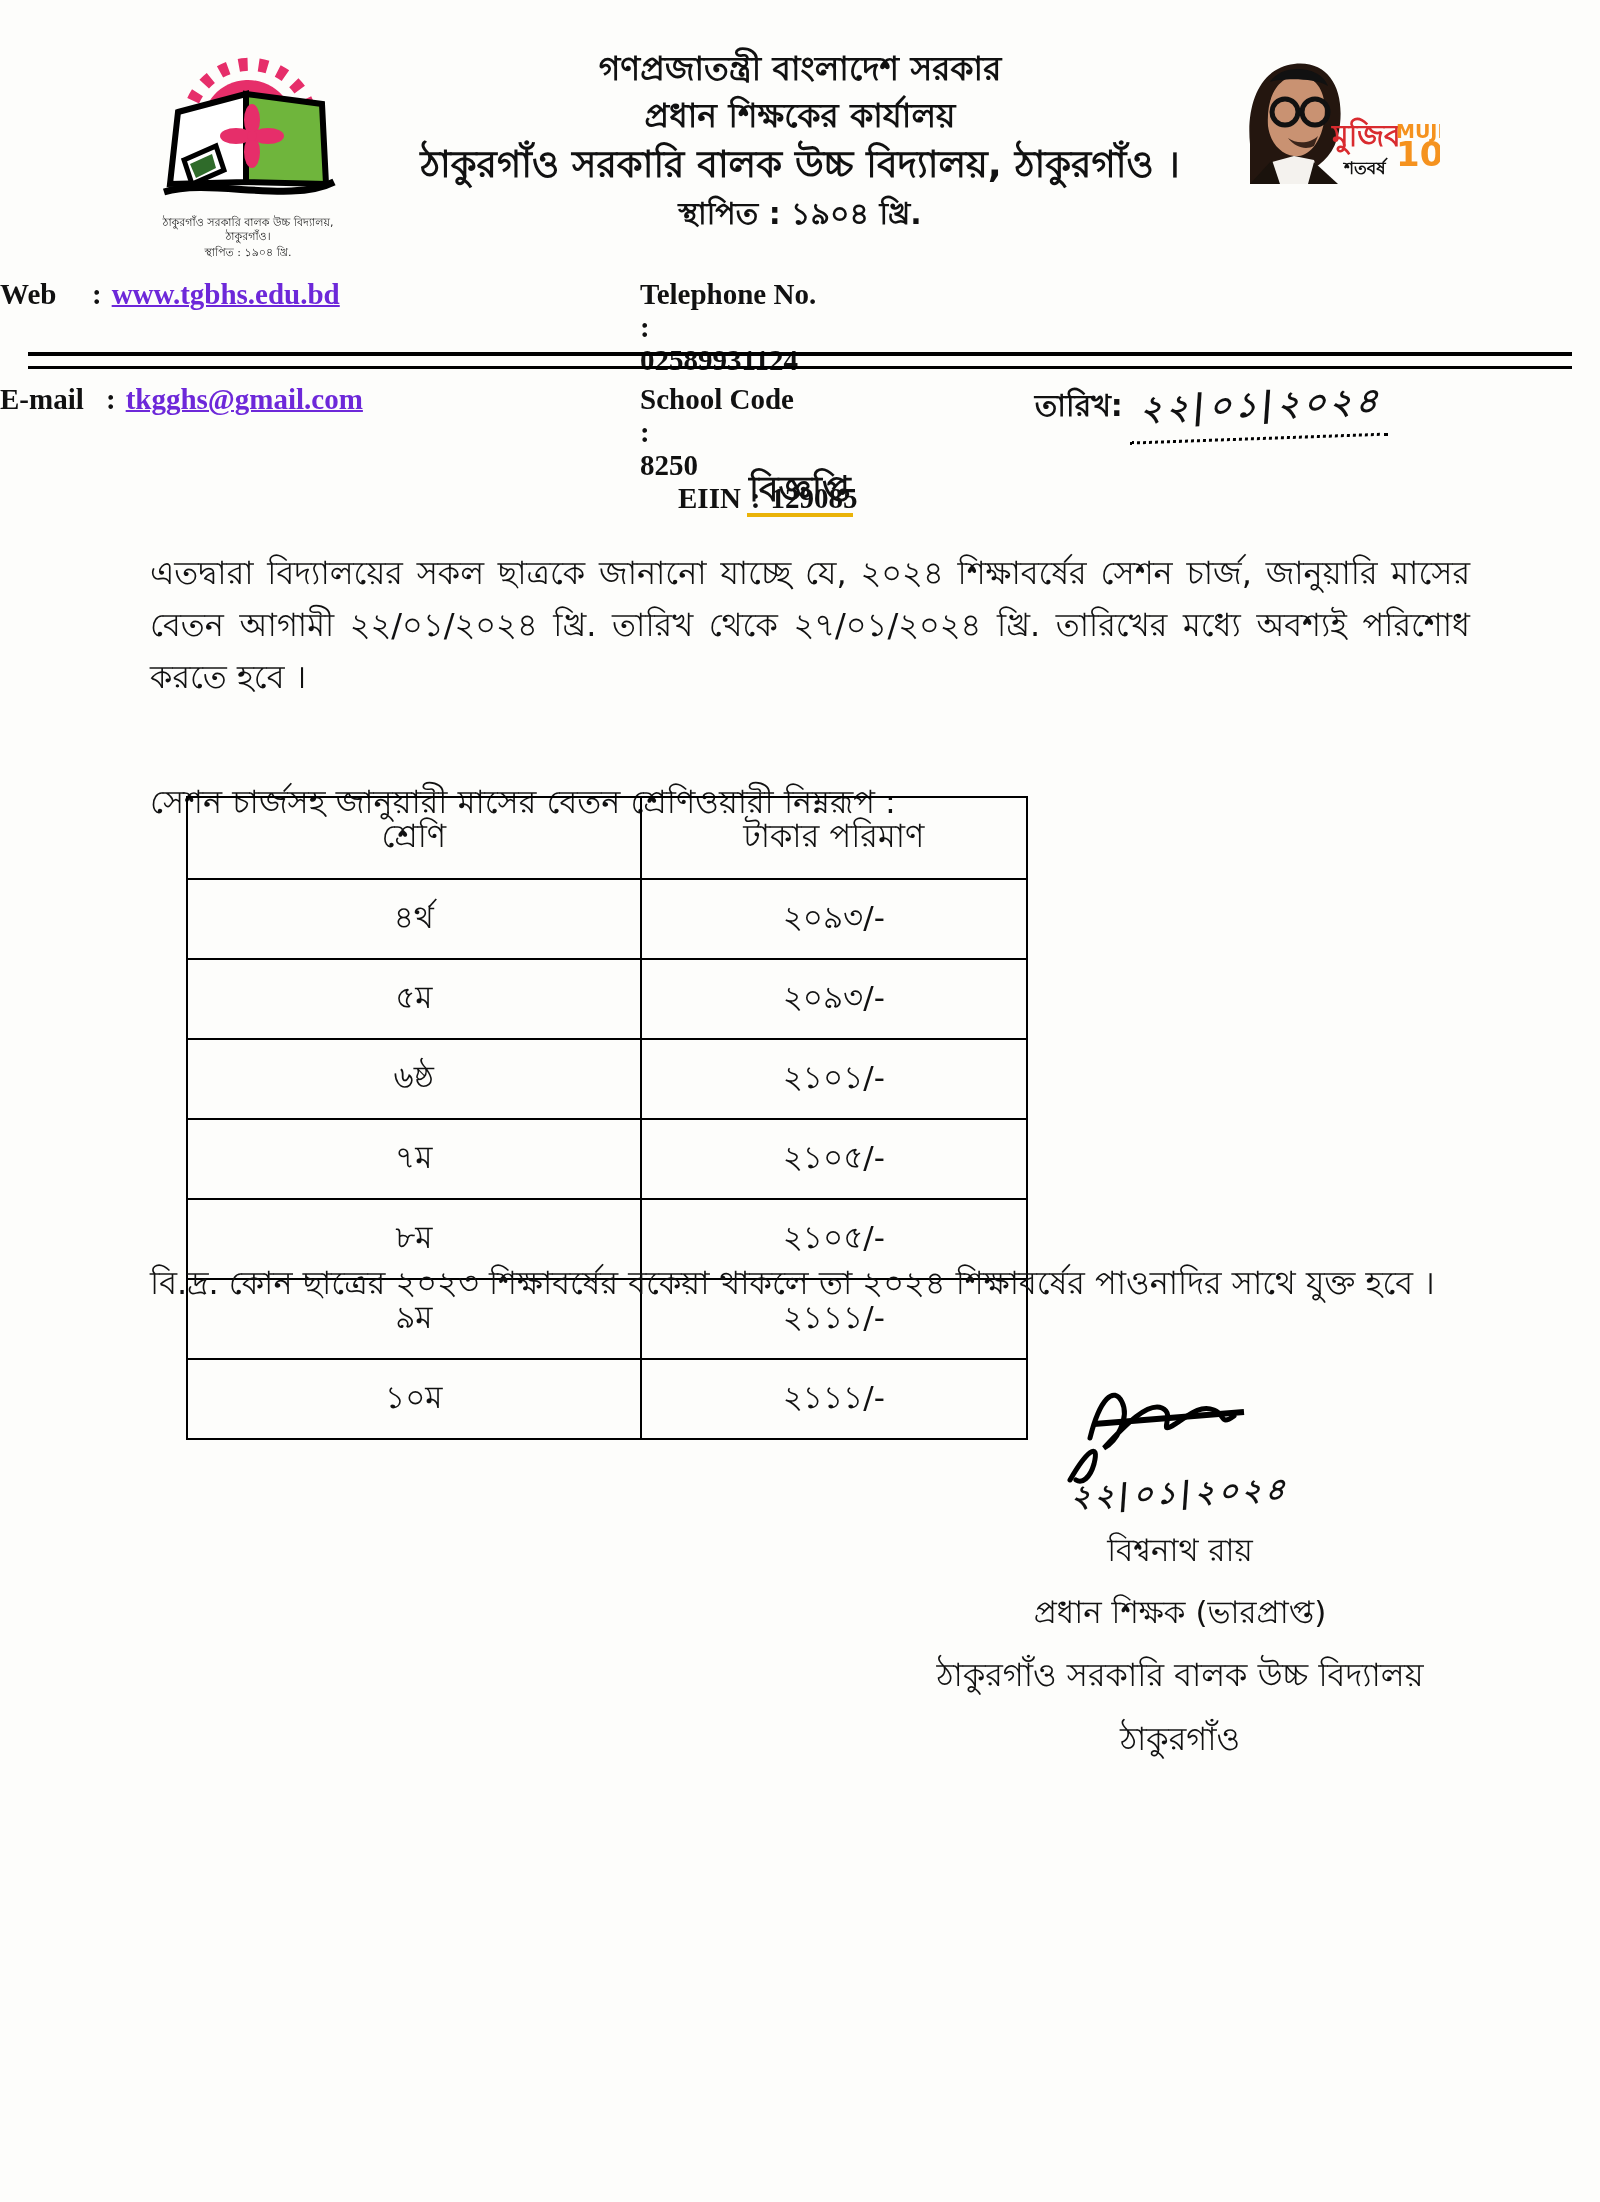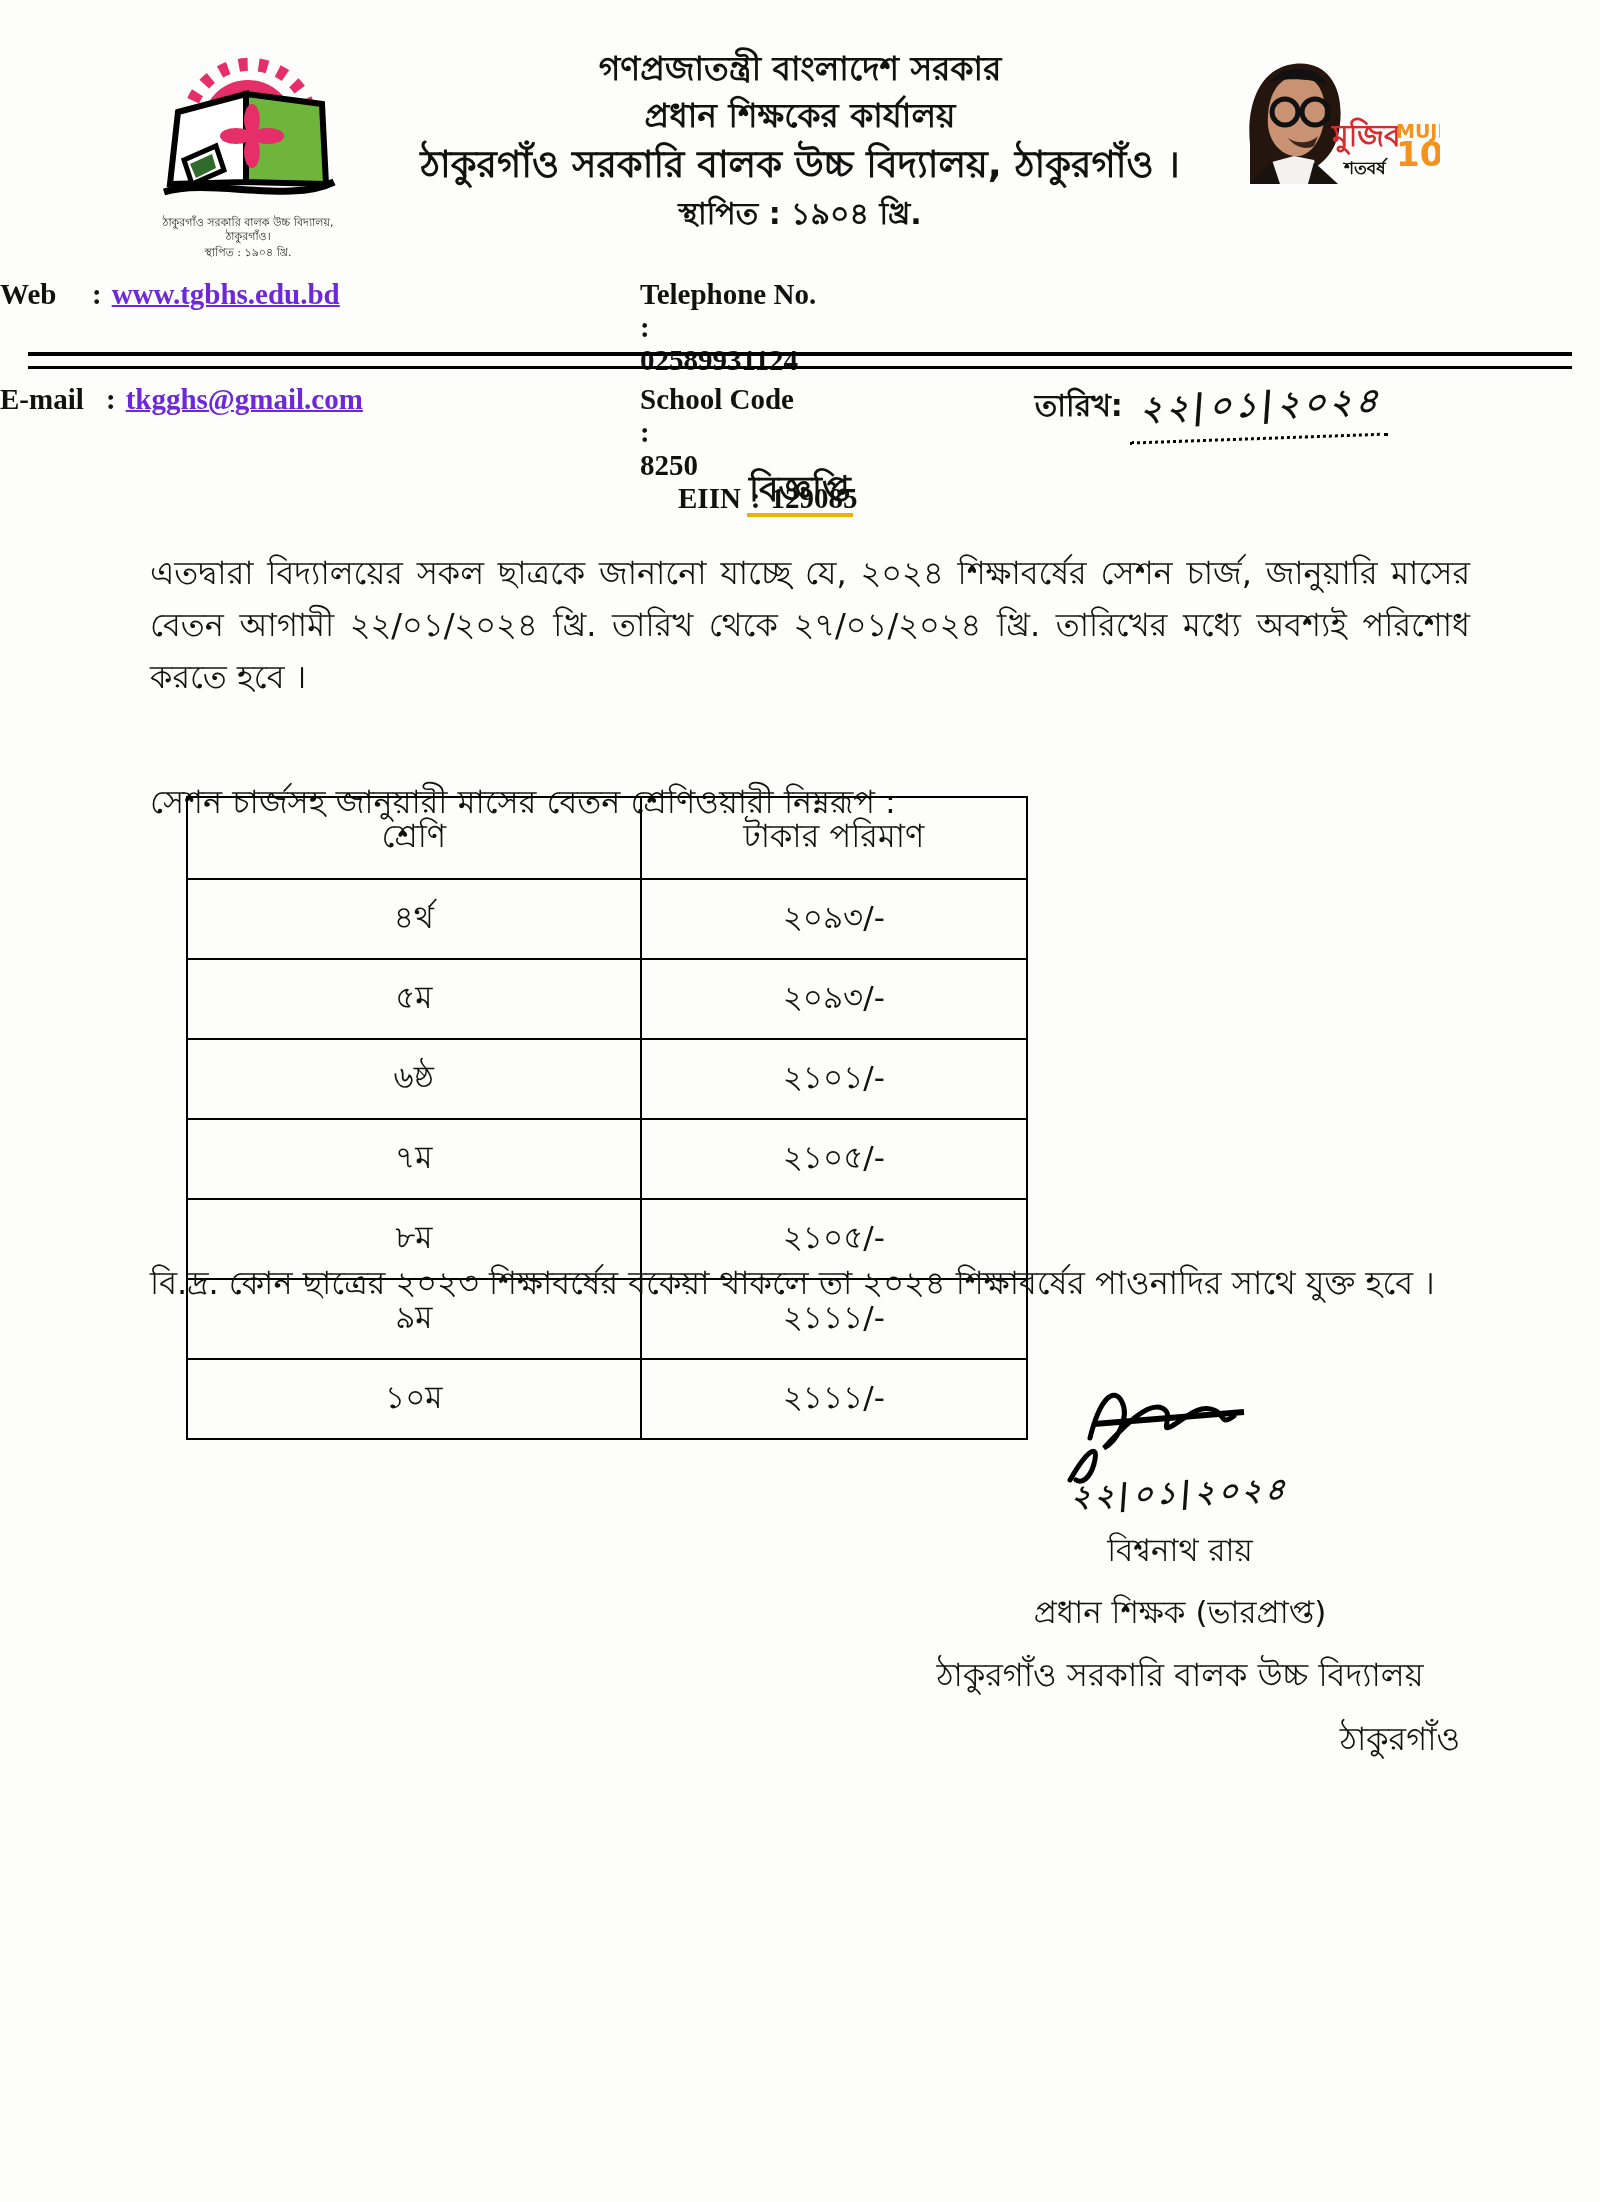--- a/index.html
+++ b/index.html
@@ -61,21 +61,21 @@
 
   .note{top:1256px;left:150px;width:1330px;font-size:32px;line-height:1.7;text-align:justify;}
 
   
   .sig-block{top:1368px;left:900px;width:560px;text-align:center;}
   .sig-art{height:120px;position:relative;}
   .sig-date{font-size:30px;margin-top:-34px;}
   .sig-name{font-size:31px;margin-top:4px;}
   .sig-desg{font-size:31px;margin-top:10px;}
   .sig-org{font-size:32px;margin-top:10px;}
-  .sig-place{font-size:32px;margin-top:10px;text-align:right;}
+  .sig-place{font-size:32px;margin-top:10px;}
 </style>
 </head>
 <body>
 
 <div class="abs logo-left">
   <svg width="196" height="168" viewBox="0 0 196 168">
 
     <path d="M38,78 A62,62 0 0 1 160,70" fill="none" stroke="#e62e6a" stroke-width="13" stroke-dasharray="9 11"></path>
 
     <path d="M52,86 A46,46 0 0 1 144,82 L52,86 Z" fill="#e62e6a"></path>

